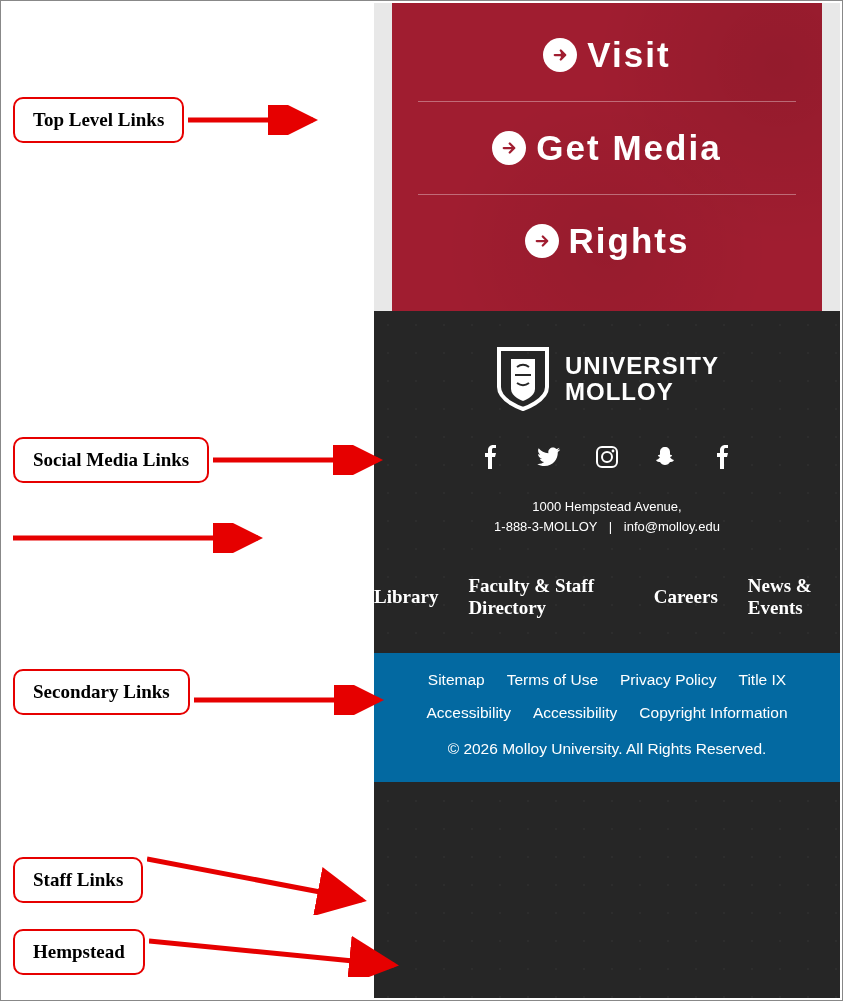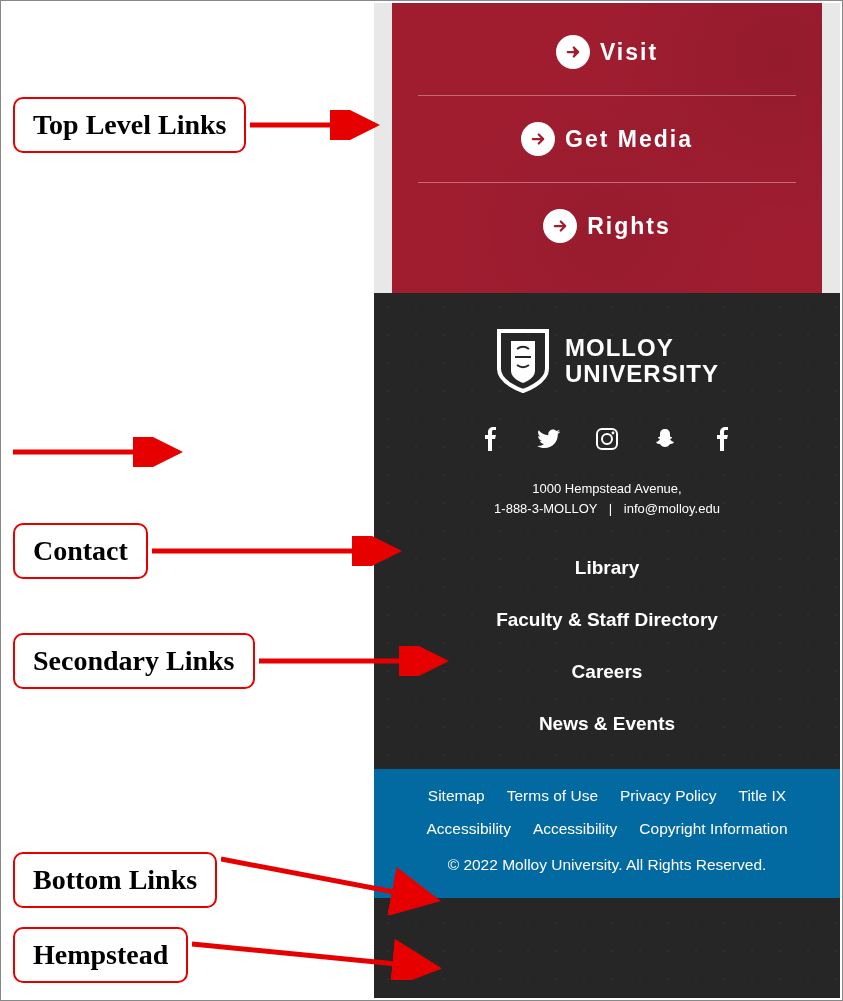--- a/index.html
+++ b/index.html
@@ -18,21 +18,21 @@
     align-items: center;
     gap: 4px;
     z-index: 10;
   }
   .annotation-box {
     border: 2px solid #e60000;
     border-radius: 10px;
     padding: 10px 18px;
     font-family: Georgia, "Times New Roman", serif;
     font-weight: bold;
-    font-size: 28px;
+    font-size: 19px;
     color: #000;
     background: #fff;
     white-space: nowrap;
   }
   .arrow-svg { flex-shrink: 0; }
 
   .phone-col {
     position: absolute;
     right: 2px;
     top: 2px;
@@ -64,21 +64,21 @@
   .cta-item:last-child { border-bottom: none; }
   .cta-circle {
     width: 34px; height: 34px;
     background: #fff;
     border-radius: 50%;
     display: flex; align-items: center; justify-content: center;
     flex-shrink: 0;
   }
   .cta-label {
     color: #fff;
-    font-size: 23px;
+    font-size: 35px;
     font-weight: 700;
     letter-spacing: 2px;
   }
 
   .dark-area {
     background: #262626;
     flex: 1;
     color: #fff;
     display: flex;
     flex-direction: column;
@@ -116,23 +116,24 @@
 
   .contact-block {
     text-align: center;
     font-size: 13px;
     line-height: 1.55;
     padding: 6px 10px 20px 10px;
   }
   .contact-sep { padding: 0 8px; color: #fff; }
 
   .secondary-links {
-    display: flex; flex-direction: column; align-items: center;
+    display: flex; flex-direction: row; align-items: center;
     gap: 30px;
     padding: 18px 0 34px 0;
+    font-family: Liberation Serif, serif;
   }
   .secondary-links a {
     color: #fff; font-weight: 700; font-size: 19px;
     text-decoration: none; cursor:pointer;
   }
 
   .black-bar {
     background: #0369a1;
     padding: 14px 12px 20px 12px;
     text-align: center;
@@ -156,41 +157,41 @@
       <defs>
         <marker id="ah1" markerWidth="12" markerHeight="12" refX="9" refY="5" orient="auto">
           <path d="M0,0 L10,5 L0,10 z" fill="#e60000"></path>
         </marker>
       </defs>
       <line x1="0" y1="15" x2="125" y2="15" stroke="#e60000" stroke-width="5" marker-end="url(#ah1)"></line>
     </svg>
 </div>
 
 <div class="annotation" style="top:436px;">
+  <div class="annotation-box">Social Media Links</div>
   <svg class="arrow-svg" width="180" height="30">
       <line x1="0" y1="15" x2="165" y2="15" stroke="#e60000" stroke-width="5" marker-end="url(#ah1)"></line>
     </svg>
 </div>
 
 <div class="annotation" style="top:522px;">
-  <div class="annotation-box">Contact</div>
   <svg class="arrow-svg" width="260" height="30">
       <line x1="0" y1="15" x2="245" y2="15" stroke="#e60000" stroke-width="5" marker-end="url(#ah1)"></line>
     </svg>
 </div>
 
-<div class="annotation" style="top:632px;">
+<div class="annotation" style="top:668px;align-items:flex-end;">
   <div class="annotation-box">Secondary Links</div>
   <svg class="arrow-svg" width="200" height="30">
       <line x1="0" y1="15" x2="185" y2="15" stroke="#e60000" stroke-width="5" marker-end="url(#ah1)"></line>
     </svg>
 </div>
 
 <div class="annotation" style="top:844px;">
-  <div class="annotation-box">Bottom Links</div>
+  <div class="annotation-box">Staff Links</div>
   <svg class="arrow-svg" width="230" height="70">
       <defs>
         <marker id="ah2" markerWidth="12" markerHeight="12" refX="9" refY="5" orient="auto">
           <path d="M0,0 L10,5 L0,10 z" fill="#e60000"></path>
         </marker>
       </defs>
       <line x1="0" y1="14" x2="215" y2="55" stroke="#e60000" stroke-width="5" marker-end="url(#ah2)"></line>
     </svg>
 </div>
 
@@ -232,22 +233,22 @@
   </div>
 
   <div class="dark-area">
     <div class="logo-row">
       <svg class="logo-shield" viewBox="0 0 56 68">
         <path d="M4 4 h48 v38 c0 14 -24 22 -24 22 s-24 -8 -24 -22 z" fill="none" stroke="#fff" stroke-width="4"></path>
         <path d="M16 14 h24 v30 c0 8 -12 12 -12 12 s-12 -4 -12 -12 z" fill="#fff"></path>
         <path d="M22 22 c4 -3 8 -3 12 0 M20 30 h16 M22 38 c4 3 8 3 12 0" stroke="#262626" stroke-width="2" fill="none"></path>
       </svg>
       <div class="logo-text">
+        <div>UNIVERSITY</div>
         <div>MOLLOY</div>
-        <div>UNIVERSITY</div>
       </div>
     </div>
 
     <div class="social-row">
       <svg viewBox="0 0 24 24">
           <path d="M14 3h3V0h-3c-2.8 0-5 2.2-5 5v3H6v4h3v12h4V12h3l1-4h-4V5c0-1 .5-2 1-2z"></path>
         </svg>
       <svg viewBox="0 0 24 24">
           <path d="M23 4.6c-.8.4-1.7.6-2.6.8.9-.6 1.7-1.5 2-2.6-.9.5-1.9.9-2.9 1.1C18.6 3 17.4 2.4 16 2.4c-2.6 0-4.7 2.1-4.7 4.7 0 .4 0 .7.1 1.1C7.4 8 4 6.1 1.7 3.2c-.4.7-.6 1.5-.6 2.4 0 1.6.8 3.1 2.1 3.9-.8 0-1.5-.2-2.1-.6v.1c0 2.3 1.6 4.2 3.8 4.6-.4.1-.8.2-1.2.2-.3 0-.6 0-.9-.1.6 1.9 2.3 3.2 4.4 3.3-1.6 1.3-3.6 2-5.8 2-.4 0-.7 0-1.1-.1 2.1 1.3 4.5 2.1 7.2 2.1 8.6 0 13.3-7.1 13.3-13.3v-.6c.9-.7 1.7-1.5 2.3-2.4z"></path>
         </svg>
@@ -283,16 +284,16 @@
     <div class="black-bar">
       <div class="bottom-links">
         <a>Sitemap</a>
         <a>Terms of Use</a>
         <a>Privacy Policy</a>
         <a>Title IX</a>
         <a>Accessibility</a>
         <a>Accessibility</a>
         <a>Copyright Information</a>
       </div>
-      <div class="copyright">© 2022 Molloy University. All Rights Reserved.</div>
+      <div class="copyright">© 2026 Molloy University. All Rights Reserved.</div>
     </div>
   </div>
 </div>
 
 </body></html>

